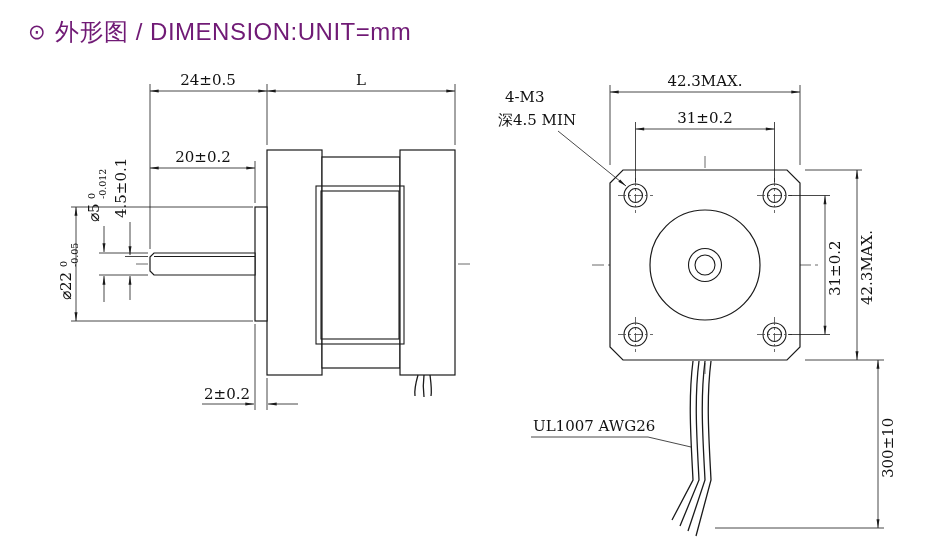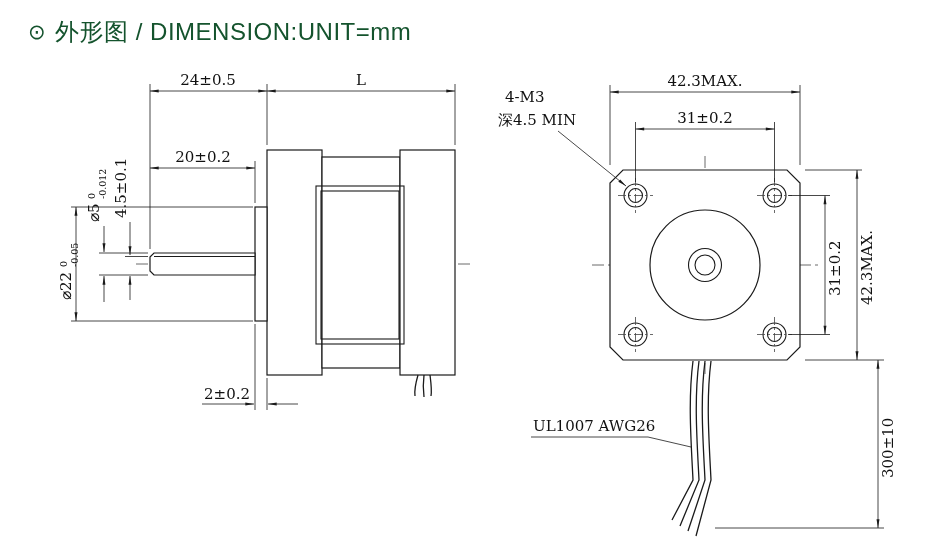--- a/index.html
+++ b/index.html
@@ -1,18 +1,18 @@
 <!DOCTYPE html>
 <html><head>
 <meta charset="utf-8">
 <style>
   html,body{margin:0;padding:0;background:#ffffff;}
   .canvas{position:relative;width:925px;height:538px;background:#fff;overflow:hidden;
           font-family:"DejaVu Serif","DejaVu Sans",serif;}
-  .title{position:absolute;left:28px;top:16px;color:#14532d;
+  .title{position:absolute;left:28px;top:16px;color:#701a75;
          font-family:"Liberation Sans","DejaVu Sans",sans-serif;
          font-size:24px;letter-spacing:.5px;white-space:nowrap;}
   .title .bullet{font-size:21px;margin-right:9px;position:relative;top:-1px;}
   svg{position:absolute;left:0;top:0;}
   .ln{stroke:#1a1a1a;fill:none;stroke-width:1.1;}
   .body{stroke:#1a1a1a;fill:#ffffff;stroke-width:1.2;}
   .dim{stroke:#1a1a1a;fill:none;stroke-width:0.8;}
   .cl{stroke:#444;fill:none;stroke-width:0.8;stroke-dasharray:12 4 3 4;}
   .clh{stroke:#444;fill:none;stroke-width:0.8;stroke-dasharray:8 3 2 3;}
   .wire{stroke:#1a1a1a;fill:none;stroke-width:1.3;}

